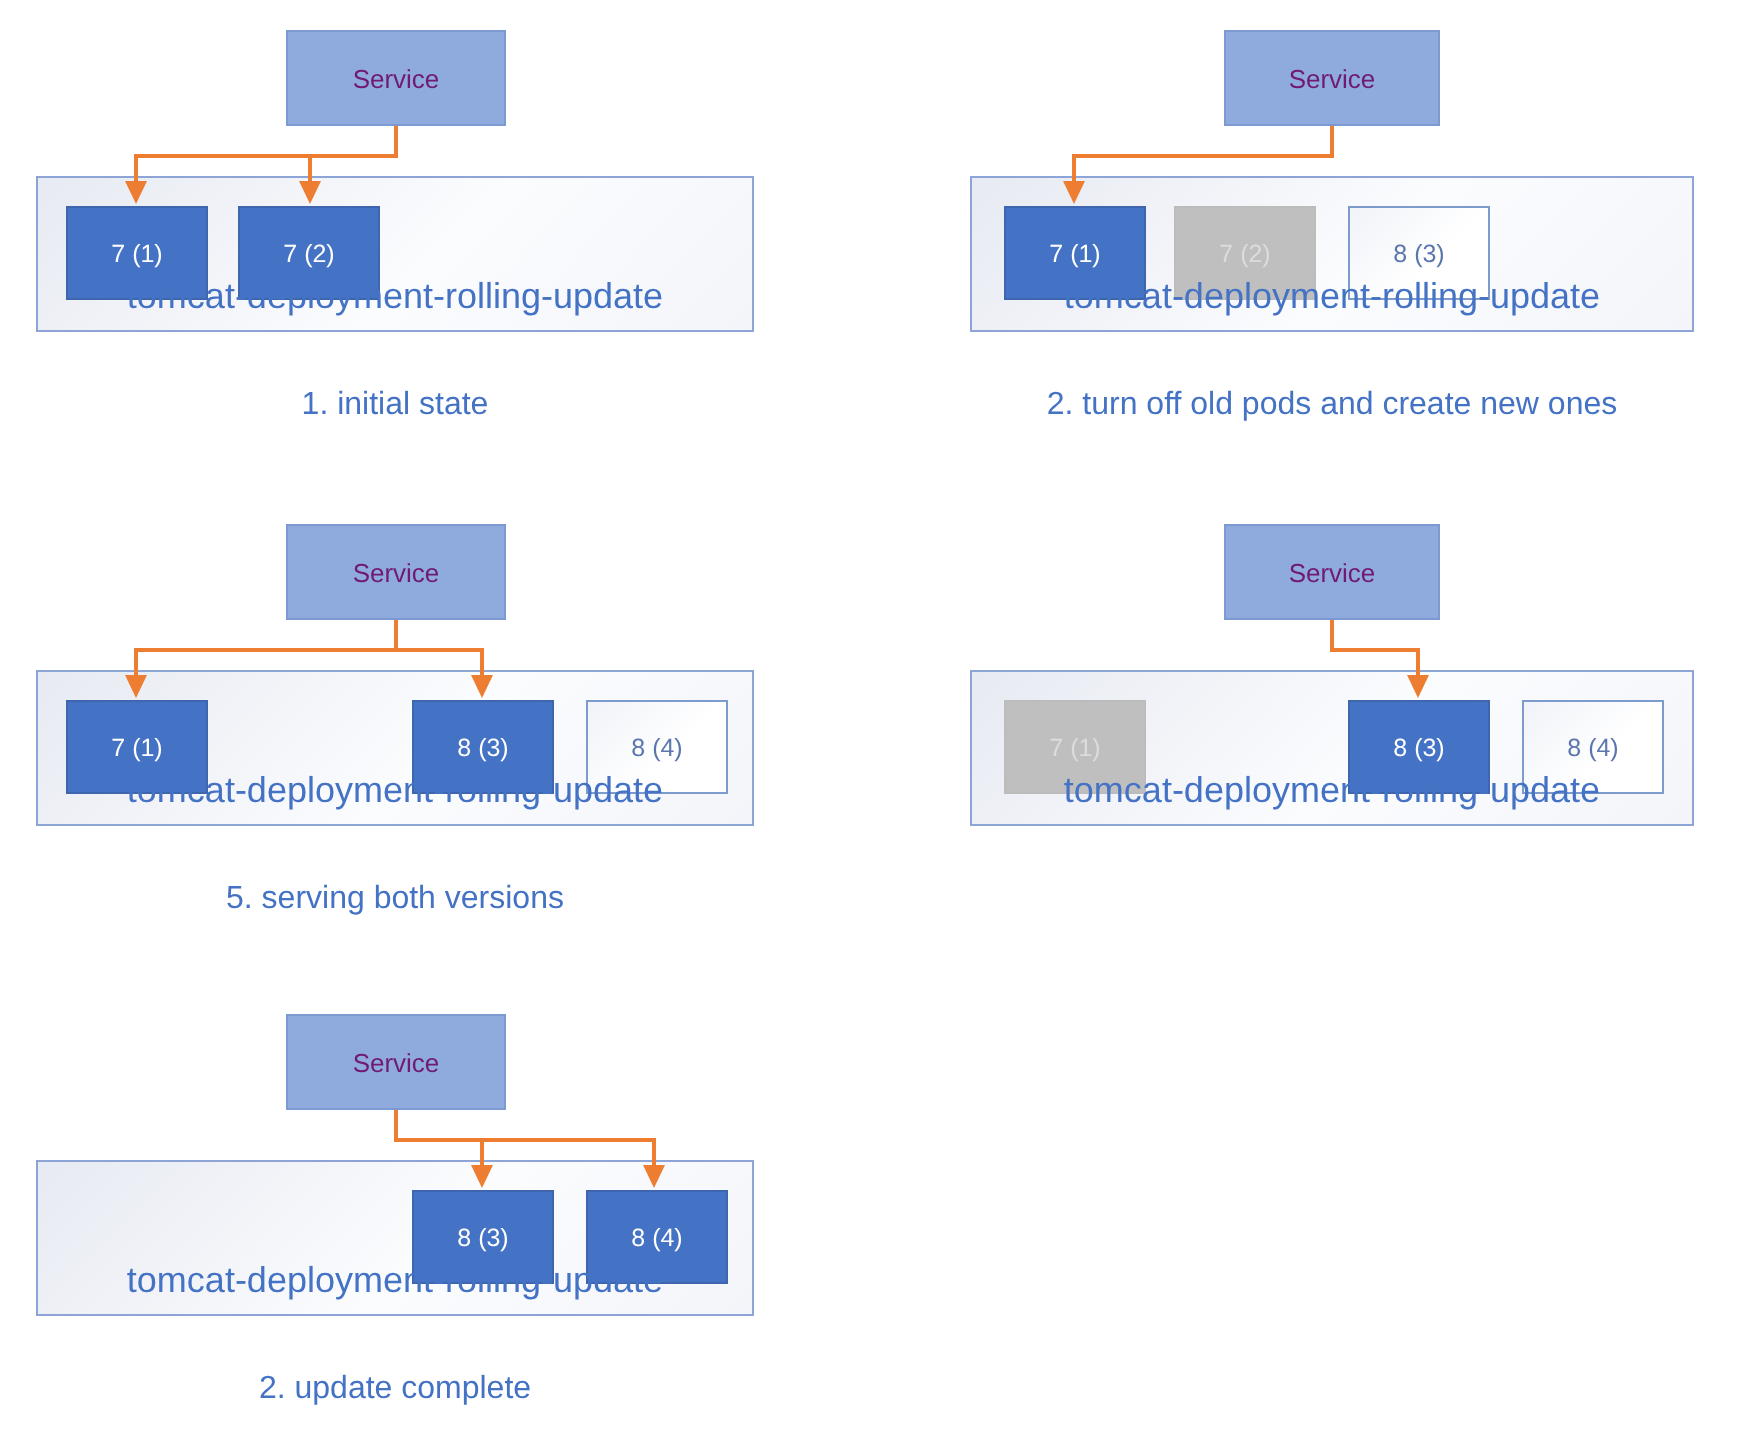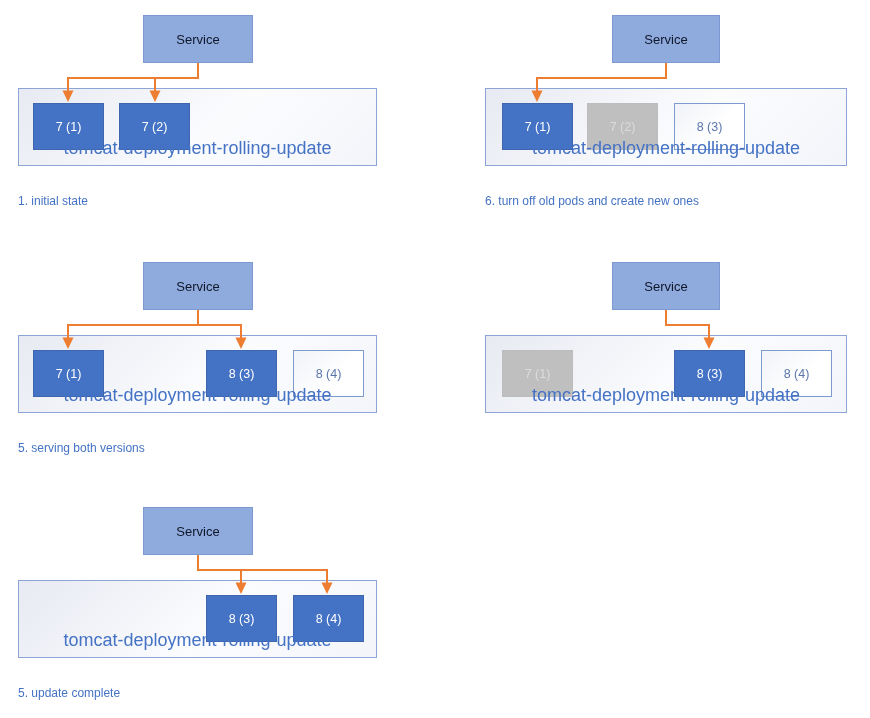--- a/index.html
+++ b/index.html
@@ -3,21 +3,21 @@
 <meta charset="utf-8">
 <style>
   html, body { margin:0; padding:0; background:#ffffff; }
   body { font-family:"Liberation Sans", sans-serif; }
   .canvas { position:relative; width:870px; height:718px; background:#ffffff; overflow:hidden; }
   .panel { position:absolute; width:435px; height:240px; }
 
   .service {
     position:absolute; top:15px; height:48px;
     background:#8faadc; border:1px solid #7d99d1; box-sizing:border-box;
-    color:#0f172a; font-size:13px;
+    color:#701a75; font-size:13px;
     display:flex; align-items:center; justify-content:center;
   }
 
   .deployment {
     position:absolute; top:88px; height:78px; box-sizing:border-box;
     border:1px solid #8da5d6;
     background:linear-gradient(135deg, #e7eaf2 0%, #fbfcfe 55%, #f3f5fa 100%);
   }
   .deployment-label {
     position:absolute; left:0; right:0; bottom:6px;
@@ -27,22 +27,22 @@
   .pod {
     position:absolute; top:14px; width:71px; height:47px; box-sizing:border-box;
     display:flex; align-items:center; justify-content:center;
     font-size:12.5px; white-space:nowrap;
   }
   .pod[data-state="active"] { background:#4472c4; border:1px solid #3e66ae; color:#ffffff; }
   .pod[data-state="old"]    { background:#bfbfbf; border:1px solid #bcbcbc; color:#dcdcdc; }
   .pod[data-state="new"]    { background:linear-gradient(135deg,#f0f3f8 0%, #ffffff 60%); border:1px solid #7e9bcd; color:#5b76ad; }
 
   .caption {
-    position:absolute; top:194px; text-align:left;
-    color:#4472c4; font-size:12px; white-space:nowrap;
+    position:absolute; top:194px; text-align:center;
+    color:#4472c4; font-size:16px; white-space:nowrap;
   }
 
   .arrows { position:absolute; left:0; top:0; pointer-events:none; z-index:2; }
   .arrows path { stroke:#ed7d31; stroke-width:2; fill:none; }
   .arrows polygon { fill:#ed7d31; stroke:none; }
 </style>
 </head>
 <body>
 
 <div class="canvas">
@@ -68,21 +68,21 @@
     <svg class="arrows" width="435" height="115" viewBox="0 0 435 115">
       <path d="M231,63 L231,78 L102,78 L102,91"></path>
       <polygon points="96.5,90.5 107.5,90.5 102,102"></polygon>
     </svg>
     <div class="deployment" style="left:50px; width:362px;">
       <div class="pod" style="left:16px;" data-state="active">7 (1)</div>
       <div class="pod" style="left:101px;" data-state="old">7 (2)</div>
       <div class="pod" style="left:188px;" data-state="new">8 (3)</div>
       <div class="deployment-label">tomcat-deployment-rolling-update</div>
     </div>
-    <div class="caption" style="left:50px; width:362px;">6. turn off old pods and create new ones</div>
+    <div class="caption" style="left:50px; width:362px;">2. turn off old pods and create new ones</div>
   </div>
 
   <div class="panel" style="left:0; top:247px;">
     <div class="service" style="left:143px; width:110px;">Service</div>
     <svg class="arrows" width="435" height="115" viewBox="0 0 435 115">
       <path d="M198,63 L198,78"></path>
       <path d="M68,91 L68,78 L241,78 L241,91"></path>
       <polygon points="62.5,90.5 73.5,90.5 68,102"></polygon>
       <polygon points="235.5,90.5 246.5,90.5 241,102"></polygon>
     </svg>
@@ -115,16 +115,16 @@
       <path d="M198,63 L198,78 L327,78 L327,91"></path>
       <path d="M241,78 L241,91"></path>
       <polygon points="235.5,90.5 246.5,90.5 241,102"></polygon>
       <polygon points="321.5,90.5 332.5,90.5 327,102"></polygon>
     </svg>
     <div class="deployment" style="left:18px; width:359px;">
       <div class="pod" style="left:187px;" data-state="active">8 (3)</div>
       <div class="pod" style="left:274px;" data-state="active">8 (4)</div>
       <div class="deployment-label">tomcat-deployment-rolling-update</div>
     </div>
-    <div class="caption" style="left:18px; width:359px;">5. update complete</div>
+    <div class="caption" style="left:18px; width:359px;">2. update complete</div>
   </div>
 
 </div>
 
 </body></html>

